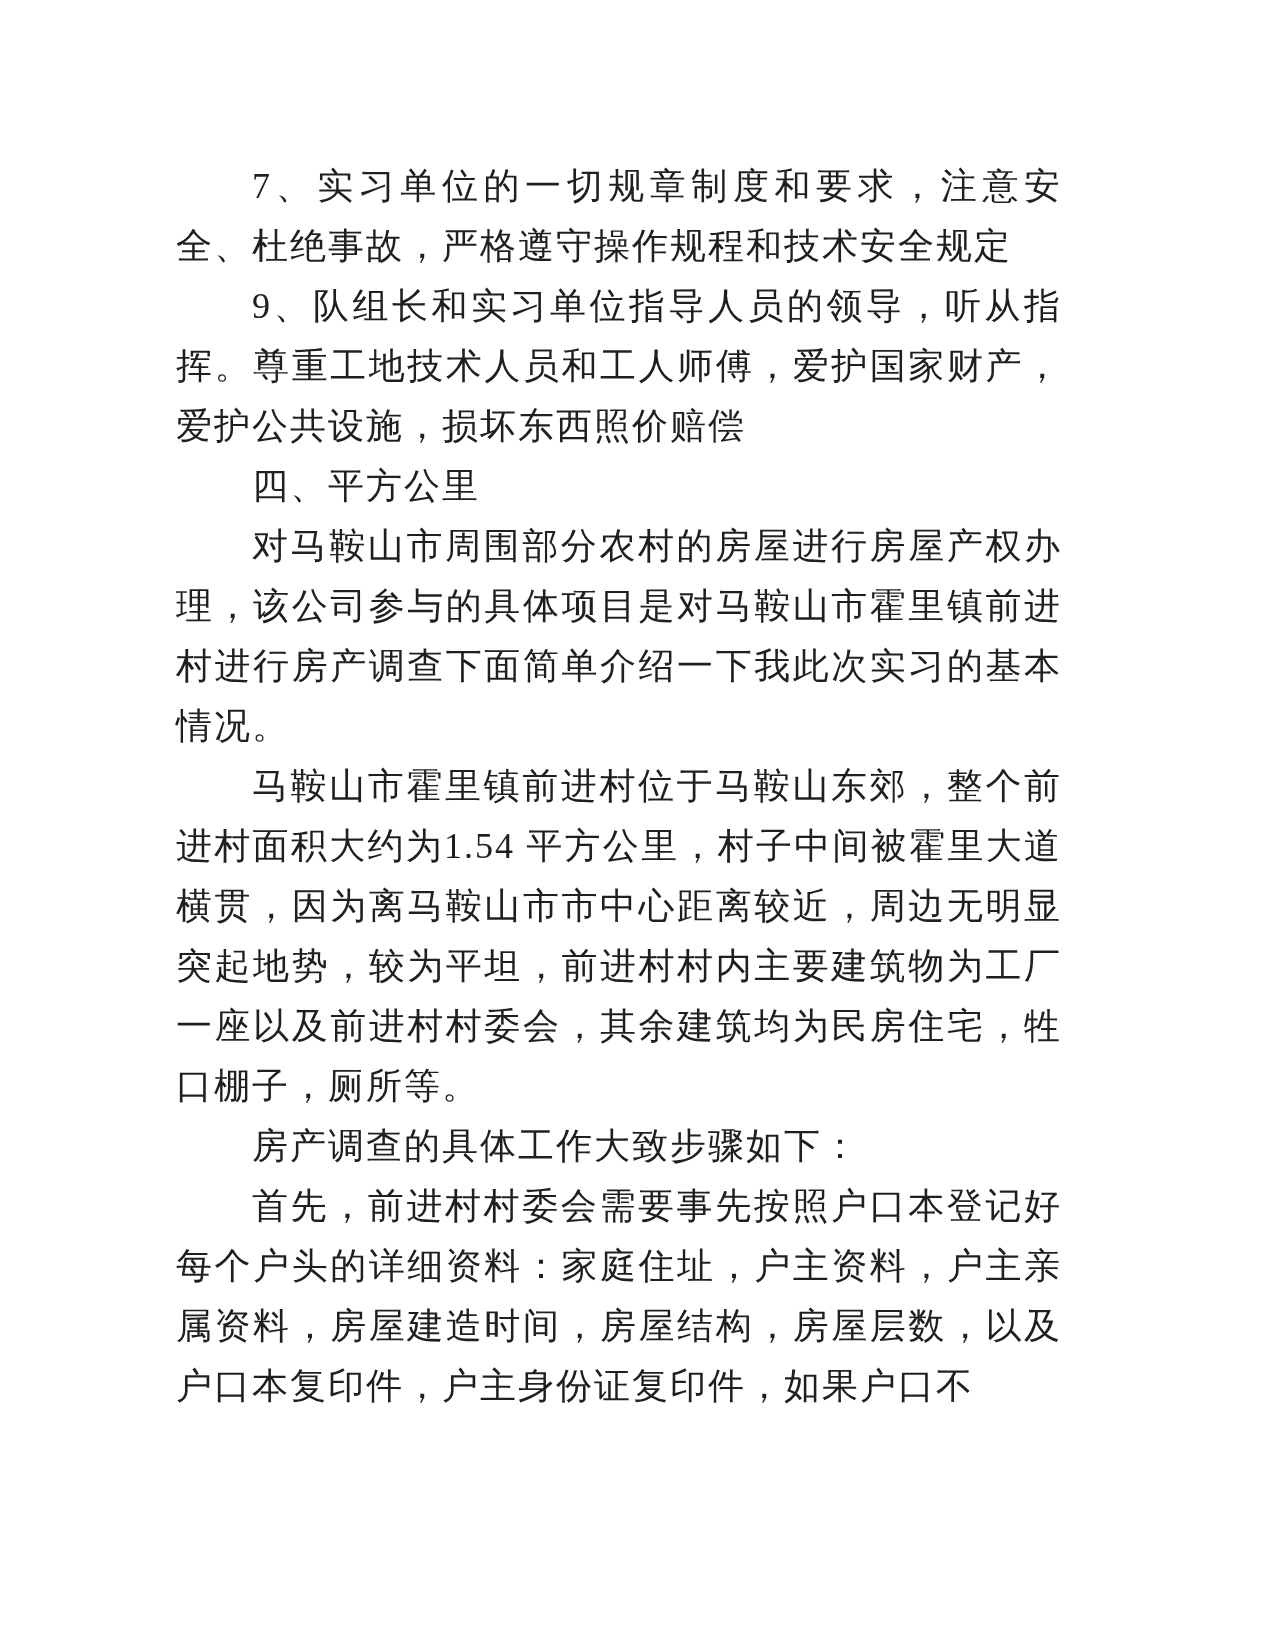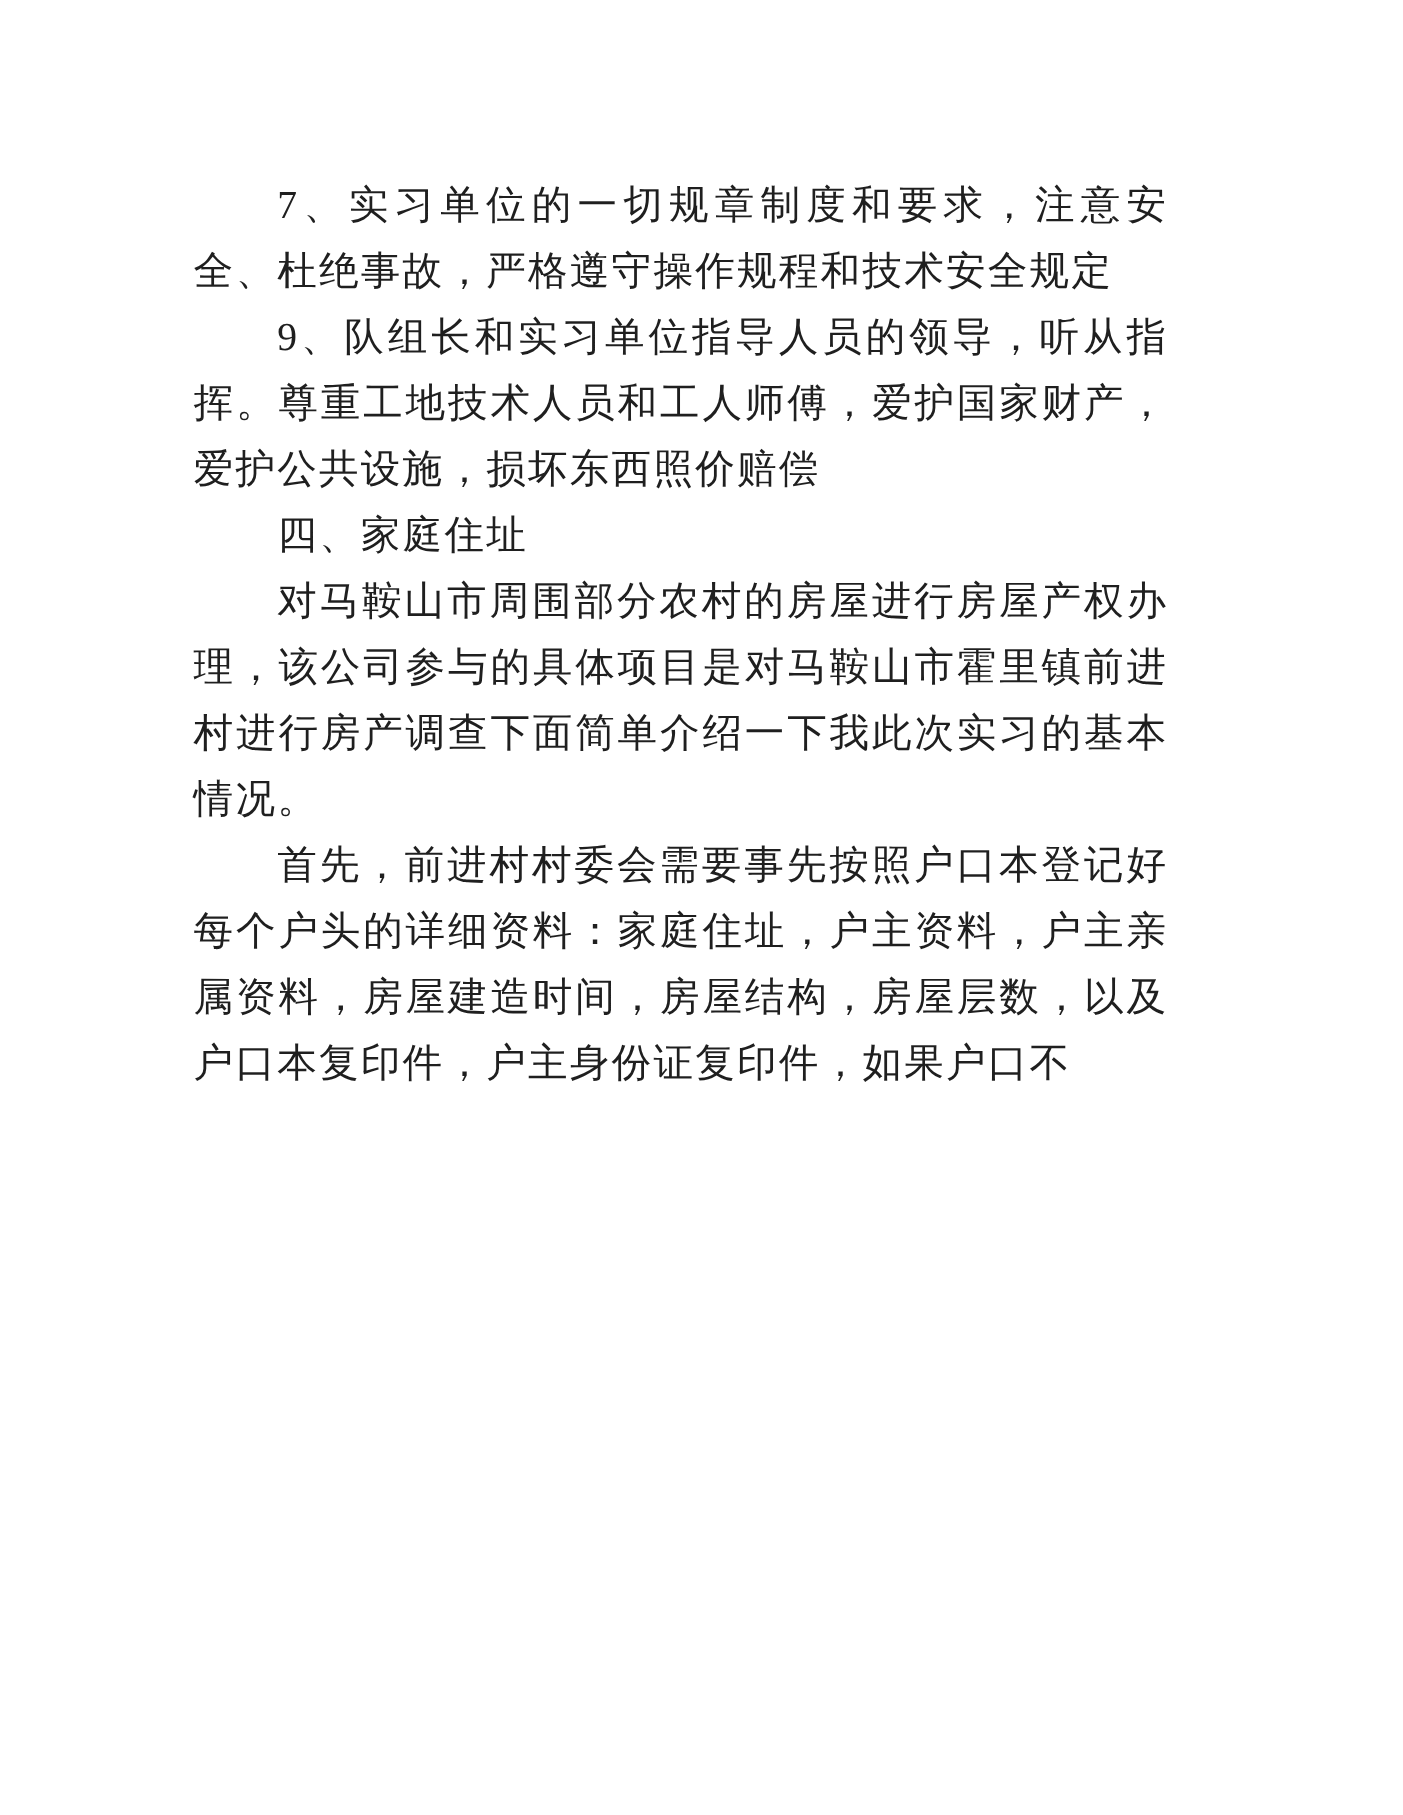--- a/index.html
+++ b/index.html
@@ -33,17 +33,19 @@
     word-break: break-all;
   }
 </style>
 </head>
 <body>
 
 <div class="page">
   <div class="content">
     <p class="para">7、实习单位的一切规章制度和要求，注意安全、杜绝事故，严格遵守操作规程和技术安全规定</p>
     <p class="para">9、队组长和实习单位指导人员的领导，听从指挥。尊重工地技术人员和工人师傅，爱护国家财产，爱护公共设施，损坏东西照价赔偿</p>
-    <p class="para">四、家庭住址</p>
+    <p class="para">四、平方公里</p>
     <p class="para">对马鞍山市周围部分农村的房屋进行房屋产权办理，该公司参与的具体项目是对马鞍山市霍里镇前进村进行房产调查下面简单介绍一下我此次实习的基本情况。</p>
+    <p class="para">马鞍山市霍里镇前进村位于马鞍山东郊，整个前进村面积大约为1.54 平方公里，村子中间被霍里大道横贯，因为离马鞍山市市中心距离较近，周边无明显突起地势，较为平坦，前进村村内主要建筑物为工厂一座以及前进村村委会，其余建筑均为民房住宅，牲口棚子，厕所等。</p>
+    <p class="para">房产调查的具体工作大致步骤如下：</p>
     <p class="para">首先，前进村村委会需要事先按照户口本登记好每个户头的详细资料：家庭住址，户主资料，户主亲属资料，房屋建造时间，房屋结构，房屋层数，以及户口本复印件，户主身份证复印件，如果户口不</p>
   </div>
 </div>
 
 </body></html>

